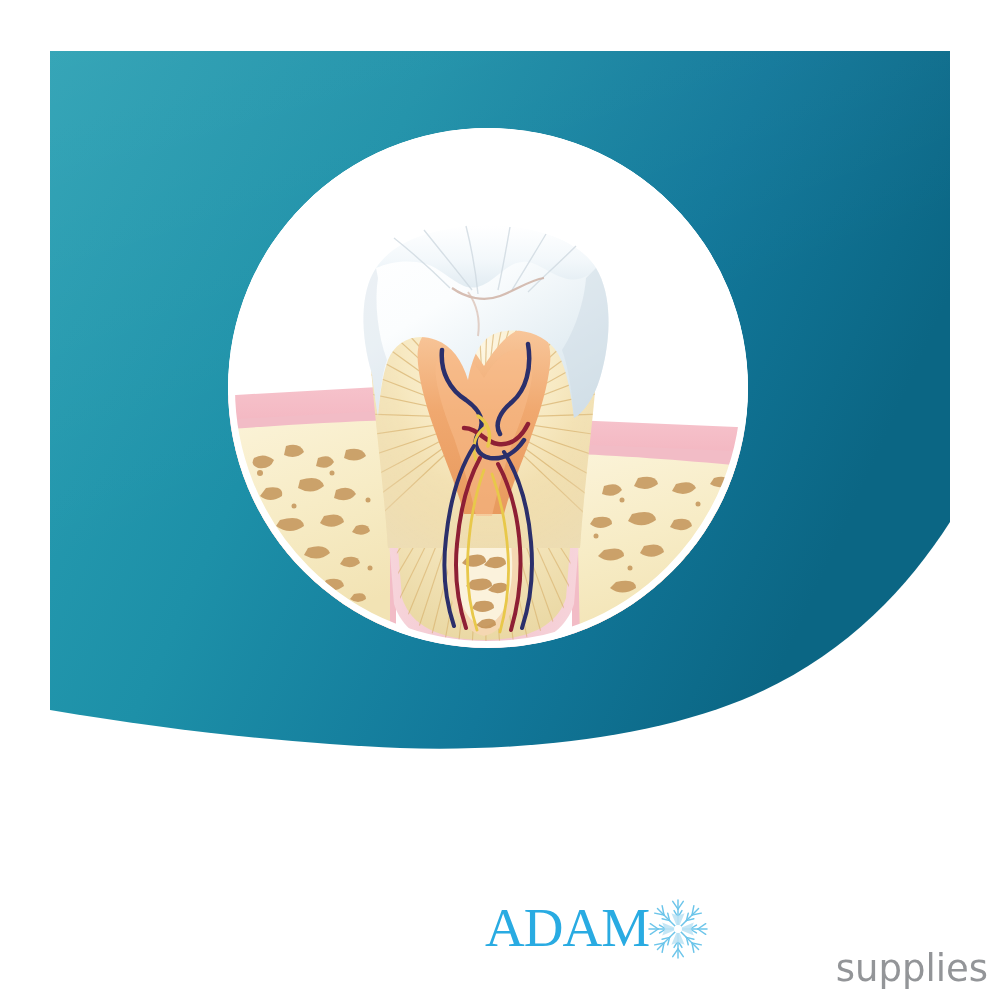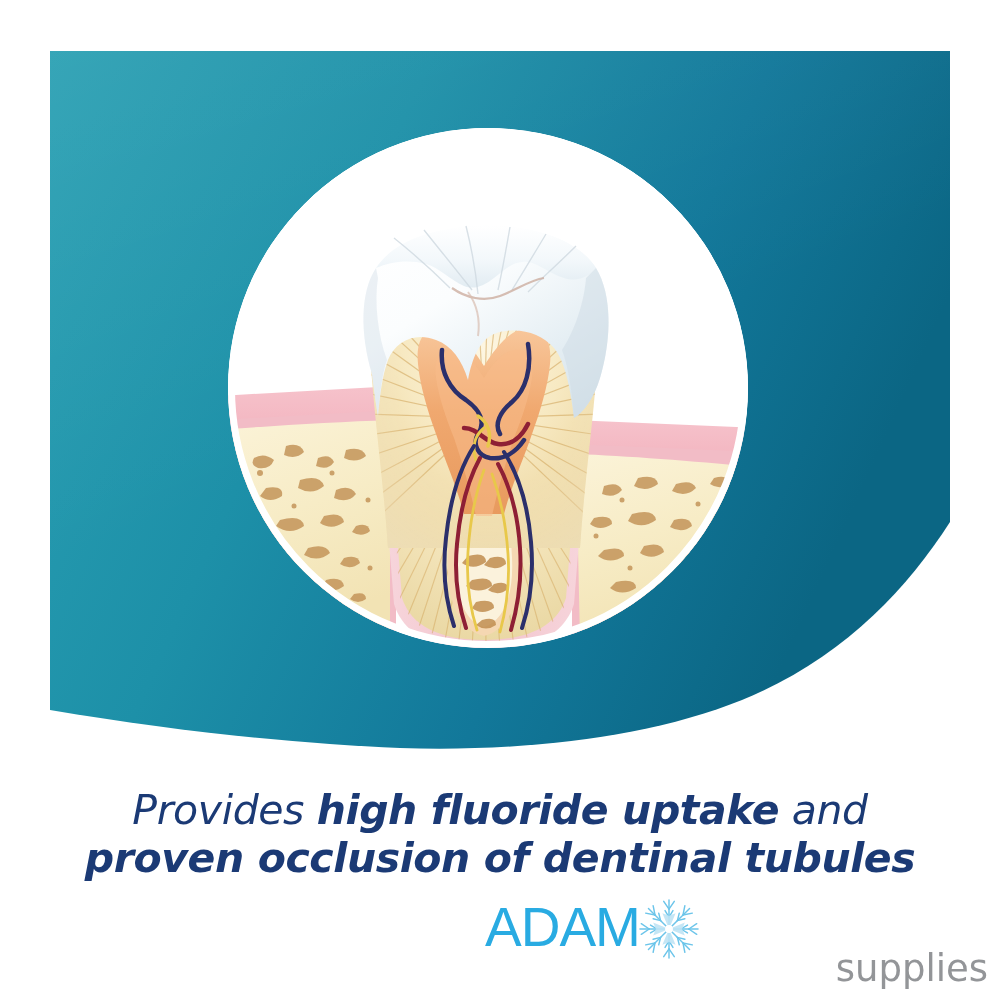--- a/index.html
+++ b/index.html
@@ -43,21 +43,21 @@
 
   
   #logo{
     position:absolute;left:485px;top:898px;width:505px;height:92px;
   }
   #logo-wordmark{
     position:absolute;left:0;top:0;height:58px;width:505px;
     display:flex;align-items:center;justify-content:flex-start;
   }
   .logo-word{
-    font-family:Liberation Sans, sans-serif;
+    font-family:Liberation Serif, serif;
     font-size:55px;
     font-weight:normal;
     letter-spacing:-1px;
     color:#29abe2;
     line-height:1;
   }
   #logo-star{width:66px;height:66px;margin:0 -4px;position:relative;top:2px;}
   #logo-supplies{
     position:absolute;right:2px;top:52px;
     font-family:"DejaVu Sans", sans-serif;
@@ -440,24 +440,20 @@
 
           <path d="M148,140 C132,164 132,206 144,246 C146,262 148,278 150,288
                    C152,266 154,246 159,232 C150,208 146,174 150,150 Z" fill="#cfdde6" opacity="0.4"></path>
         </g>
 
         <circle cx="260" cy="260" r="257" fill="none" stroke="#ffffff" stroke-width="8"></circle>
       </g>
     </svg>
   </div>
 
-  <div id="tagline">
-    <span class="line l1"><span class="tl-reg">Provides </span><span class="tl-bold">high fluoride uptake</span><span class="tl-reg"> and</span></span>
-    <span class="line l2">proven occlusion of dentinal tubules</span>
-  </div>
 
   <div id="logo">
     <div id="logo-wordmark">
       <span class="logo-word">ADAM</span>
       <svg id="logo-star" viewBox="0 0 100 100">
         <g stroke="#6cc5ea" stroke-width="2.2" fill="none" stroke-linecap="round">
           <g>
             <path d="M50,50 L50,6"></path>
               <path d="M50,20 L42,8"></path>
               <path d="M50,20 L58,8"></path>

